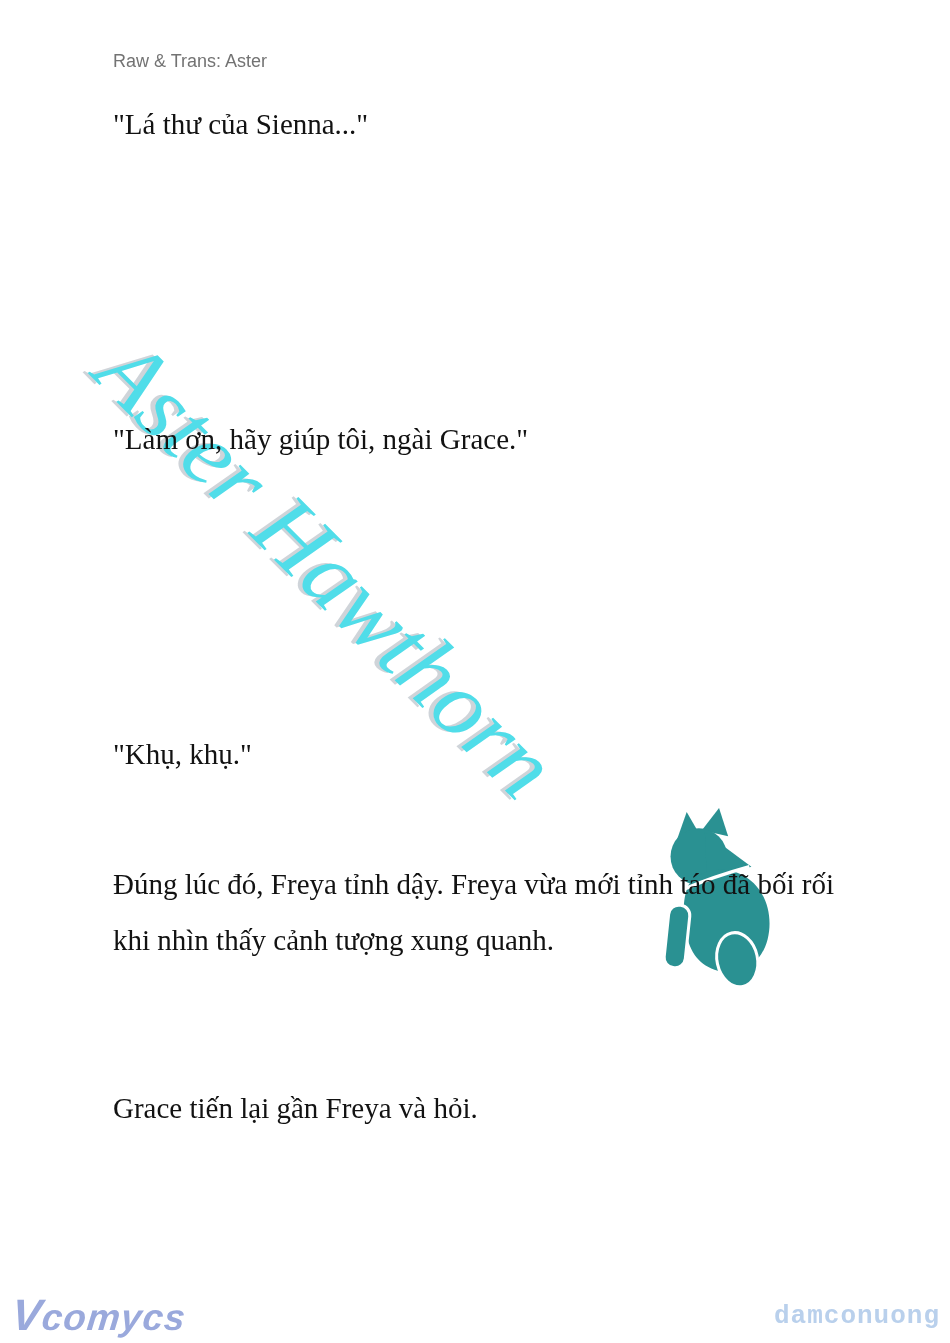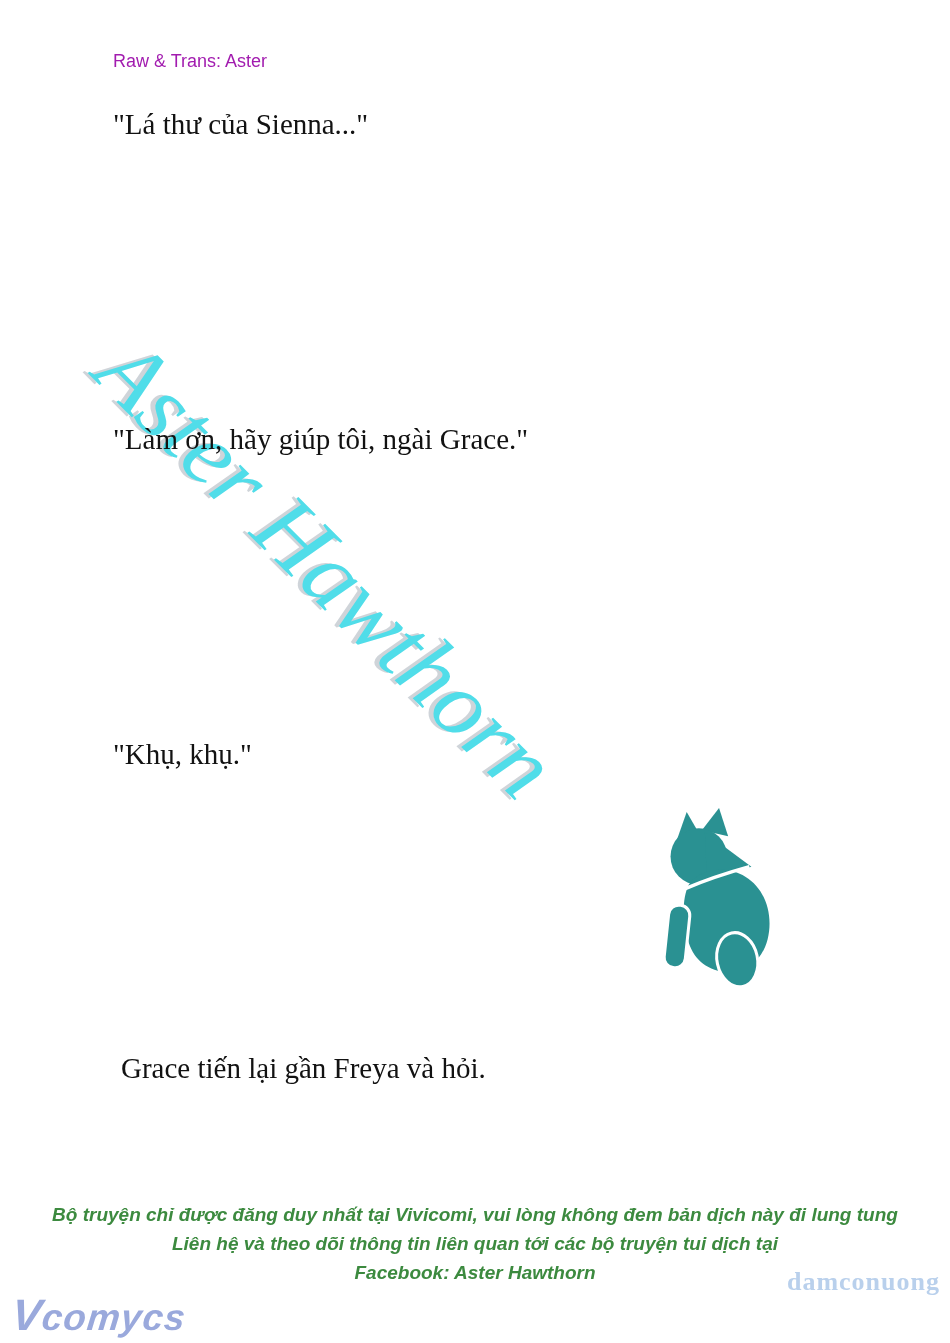--- a/index.html
+++ b/index.html
@@ -6,36 +6,36 @@
   .page{
     position:relative;
     width:950px;height:1343px;
     background:#ffffff;
     overflow:hidden;
     font-family:"Liberation Serif", serif;
   }
   .credit{
     position:absolute;left:113px;top:51px;
     font-family:"Liberation Sans", sans-serif;
-    font-size:18px;color:#a21caf;
+    font-size:18px;color:#737373;
     z-index:2;
   }
   .para{
     position:absolute;left:113px;width:737px;
     font-family:"Liberation Serif", serif;
     font-size:29px;line-height:56px;color:#121212;
     z-index:2;
   }
   .p0{top:96px;}
   .p1{top:228px;}
   .p2{top:411px;}
   .p3{top:546px;}
   .p4{top:726px;}
   .p5{top:856px;}
-  .p6{top:1040px;margin-left:8px;}
+  .p6{top:1080px;}
   .watermark{
     position:absolute;left:152px;top:316px;
     font-family:"Liberation Serif", serif;
     font-style:italic;
     font-size:94px;
     color:#50dde9;
     white-space:nowrap;
     transform:rotate(45deg);
     transform-origin:0 0;
     text-shadow:-4px 3px 0 rgba(168,176,186,0.55);
@@ -59,22 +59,22 @@
     position:absolute;left:12px;top:1290px;
     font-family:"Liberation Sans", sans-serif;
     font-weight:bold;font-style:italic;
     font-size:37px;letter-spacing:1px;
     color:#9aa9dc;
     transform:skewX(-6deg);
     z-index:2;
   }
   .logo::first-letter{font-size:44px;}
   .sitemark{
-    position:absolute;right:10px;top:1267px;
-    font-family:Liberation Serif, serif;
+    position:absolute;right:10px;top:1301px;
+    font-family:Liberation Mono, monospace;
     font-weight:bold;
     font-size:26px;letter-spacing:1px;
     color:#b9d0ec;
     text-shadow:0 0 4px #ffffff,0 0 6px #ffffff;
     z-index:2;
   }
 </style>
 </head>
 <body>
 
@@ -93,24 +93,20 @@
       <path d="M34,78 C44,62 72,58 90,70 C110,82 118,108 112,132 C106,155 88,166 70,164 C50,162 38,150 33,132 C28,116 27,92 34,78 Z"></path>
     </g>
     <path d="M30,82 Q58,70 94,60" stroke="#ffffff" stroke-width="3.5" fill="none"></path>
     <rect x="12" y="98" width="21" height="62" rx="10" transform="rotate(6 22 128)" fill="#2a9192" stroke="#ffffff" stroke-width="3"></rect>
     <ellipse cx="82" cy="152" rx="20" ry="27" transform="rotate(-12 82 152)" fill="#2a9192" stroke="#ffffff" stroke-width="3"></ellipse>
   </svg>
 
   <div class="para p0">"Lá thư của Sienna..."</div>
   <div class="para p2">"Làm ơn, hãy giúp tôi, ngài Grace."</div>
   <div class="para p4">"Khụ, khụ."</div>
+  <div class="para p5">Đúng lúc đó, Freya tỉnh dậy. Freya vừa mới tỉnh táo đã bối rối khi nhìn thấy cảnh tượng xung quanh.</div>
   <div class="para p6">Grace tiến lại gần Freya và hỏi.</div>
 
-  <div class="footer">
-    <div>Bộ truyện chỉ được đăng duy nhất tại Vivicomi, vui lòng không đem bản dịch này đi lung tung</div>
-    <div>Liên hệ và theo dõi thông tin liên quan tới các bộ truyện tui dịch tại</div>
-    <div>Facebook: Aster Hawthorn</div>
-  </div>
 
   <div class="logo">Vcomycs</div>
   <div class="sitemark">damconuong</div>
 
 </div>
 
 </body></html>

